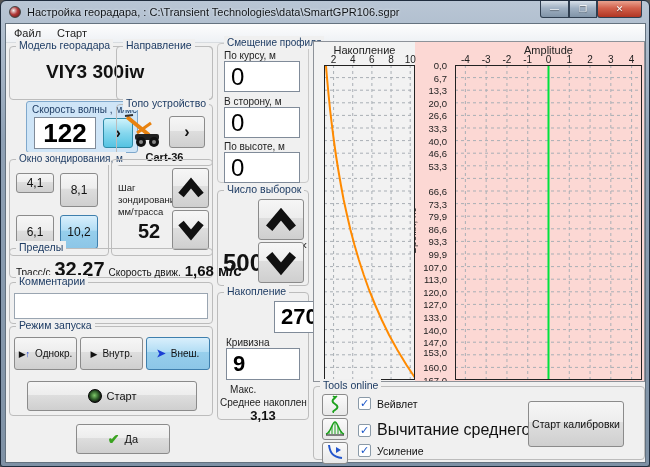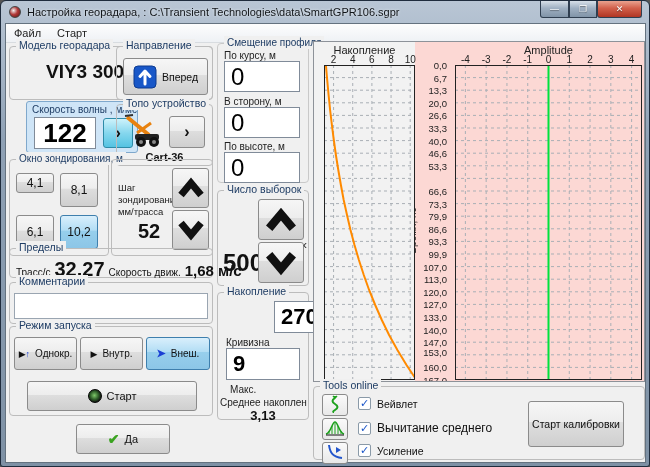--- a/index.html
+++ b/index.html
@@ -75,29 +75,20 @@
       <span class="menu-item">Старт</span>
     </div>
 
     <div class="grp" style="left:3px;top:22px;width:204px;height:54px;">
       <span class="cap">Модель георадара</span>
       <div style="position:absolute;left:36px;top:14px;font-size:19px;font-weight:bold;">VIY3 300iw</div>
     </div>
 
     <div class="grp" style="left:110px;top:22px;width:97px;height:54px;">
       <span class="cap">Направление</span>
-      <div class="btn" style="left:6px;top:11px;width:85px;height:37px;">
-        <span style="display:inline-flex;">
-          <svg width="24" height="24" viewBox="0 0 24 24">
-              <rect x="1" y="1" width="22" height="22" rx="4" fill="#1857c8" stroke="#0c3b90"></rect>
-              <path d="M12 19 V7 M7 11.5 L12 6 L17 11.5" stroke="#fff" stroke-width="3" fill="none" stroke-linejoin="round" stroke-linecap="round"></path>
-            </svg>
-        </span>
-        <span style="font-size:10.5px;">Вперед</span>
-      </div>
     </div>
 
     <div style="position:absolute;left:20px;top:77px;width:112px;height:52px;background:#cfe5f7;border:1px solid #7fa8cc;border-radius:3px;">
       <span style="position:absolute;left:5px;top:2px;font-size:10px;color:#1e3c64;white-space:nowrap;">Скорость волны , м/мс</span>
       <div class="numbox" style="left:7px;top:15px;width:62px;height:32px;font-size:26px;justify-content:center;">122</div>
       <div class="btn" style="left:76px;top:16px;width:30px;height:30px;background:linear-gradient(#cdf2fb,#86d7ee 50%,#55c3e2);border-color:#2e8ba8;font-size:17px;font-weight:bold;">
         <span>›</span>
       </div>
     </div>
 
@@ -372,21 +363,21 @@
       </div>
       <div class="toolbtn" style="left:8px;top:31px;">
         <span><svg width="20" height="18" viewBox="0 0 20 18">
               <path d="M1 15 C6 14 7 3 10 3 C13 3 14 14 19 15" stroke="#1da11d" stroke-width="1.6" fill="none"></path>
               <path d="M4 15 V12 M7 15 V7 M10 15 V4 M13 15 V7 M16 15 V12" stroke="#1da11d" stroke-width="1"></path>
               <path d="M1 16 H19" stroke="#111" stroke-width="1"></path>
             </svg></span>
       </div>
       <div class="cbrow" style="left:44px;top:34px;">
         <span class="cb">✓</span>
-        <span style="font-size:12px;">Вычитание среднего</span>
+        <span style="font-size:16px;">Вычитание среднего</span>
       </div>
       <div class="toolbtn" style="left:8px;top:55px;">
         <span><svg width="18" height="16" viewBox="0 0 18 16">
               <path d="M3 1 C4 9 7 13 16 14" stroke="#2255cc" stroke-width="2" fill="none"></path>
               <path d="M10 3 L15 6 L10 9 Z" fill="#2255cc"></path>
             </svg></span>
       </div>
       <div class="cbrow" style="left:44px;top:57px;">
         <span class="cb">✓</span>
         <span style="font-size:10.5px;">Усиление</span>

